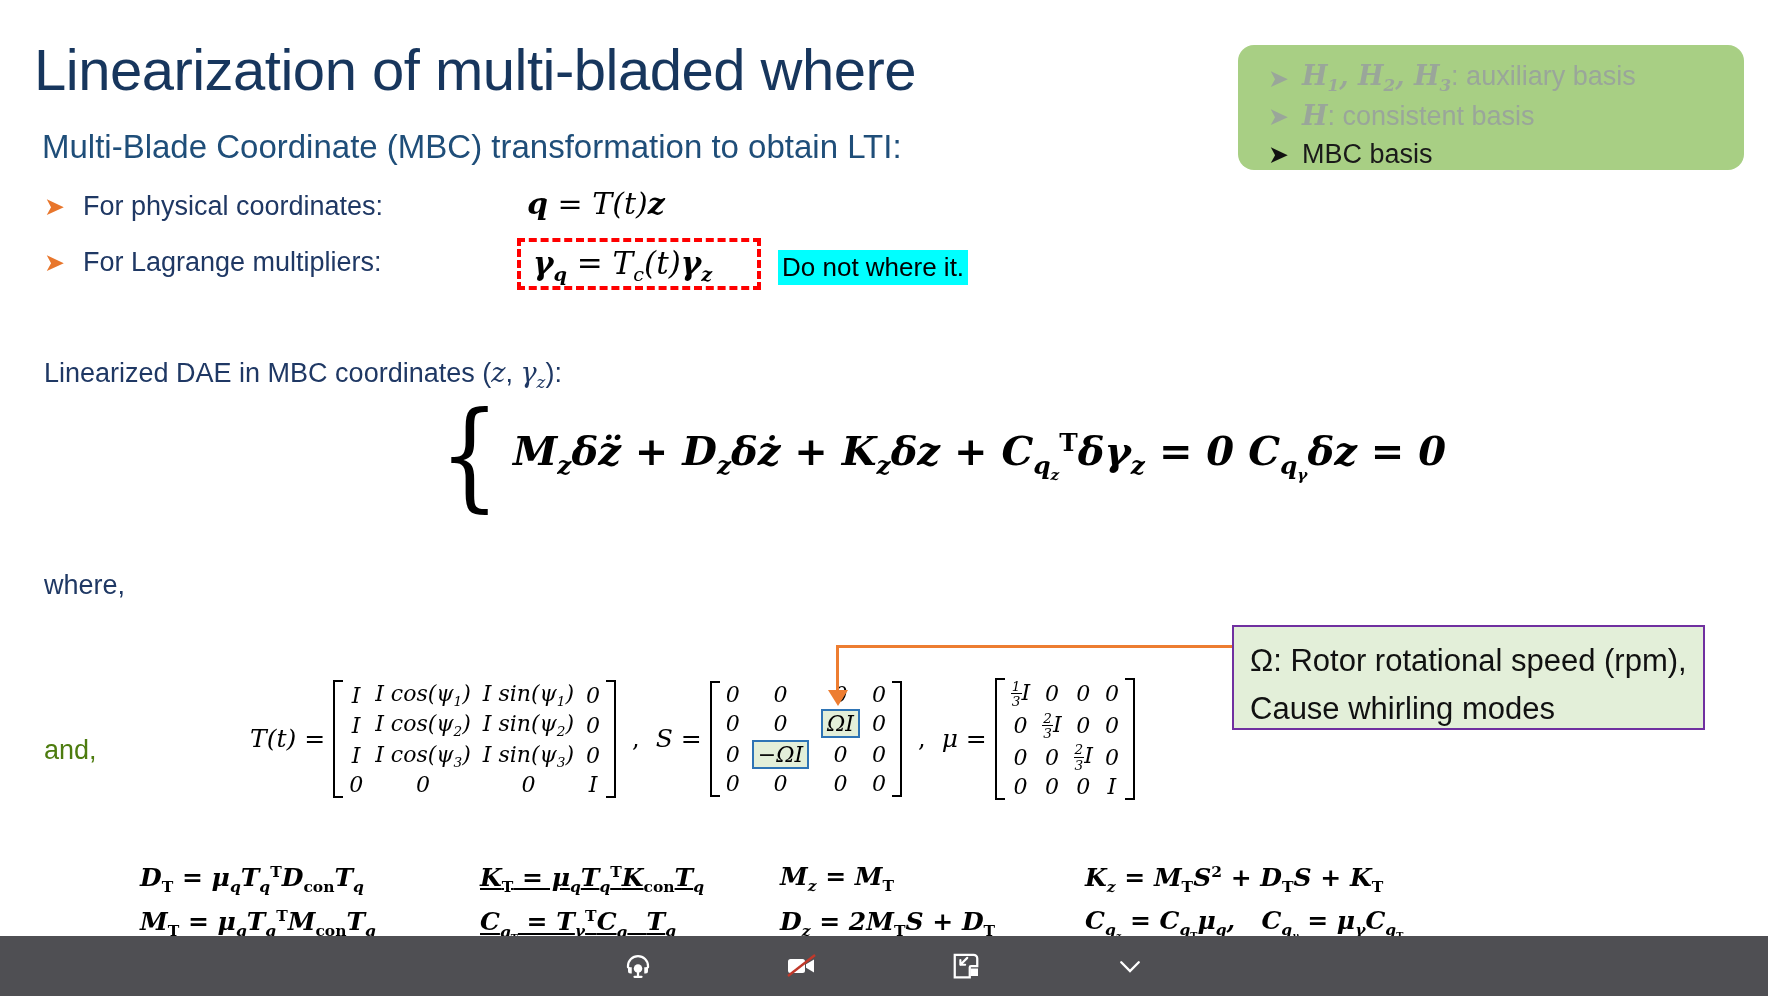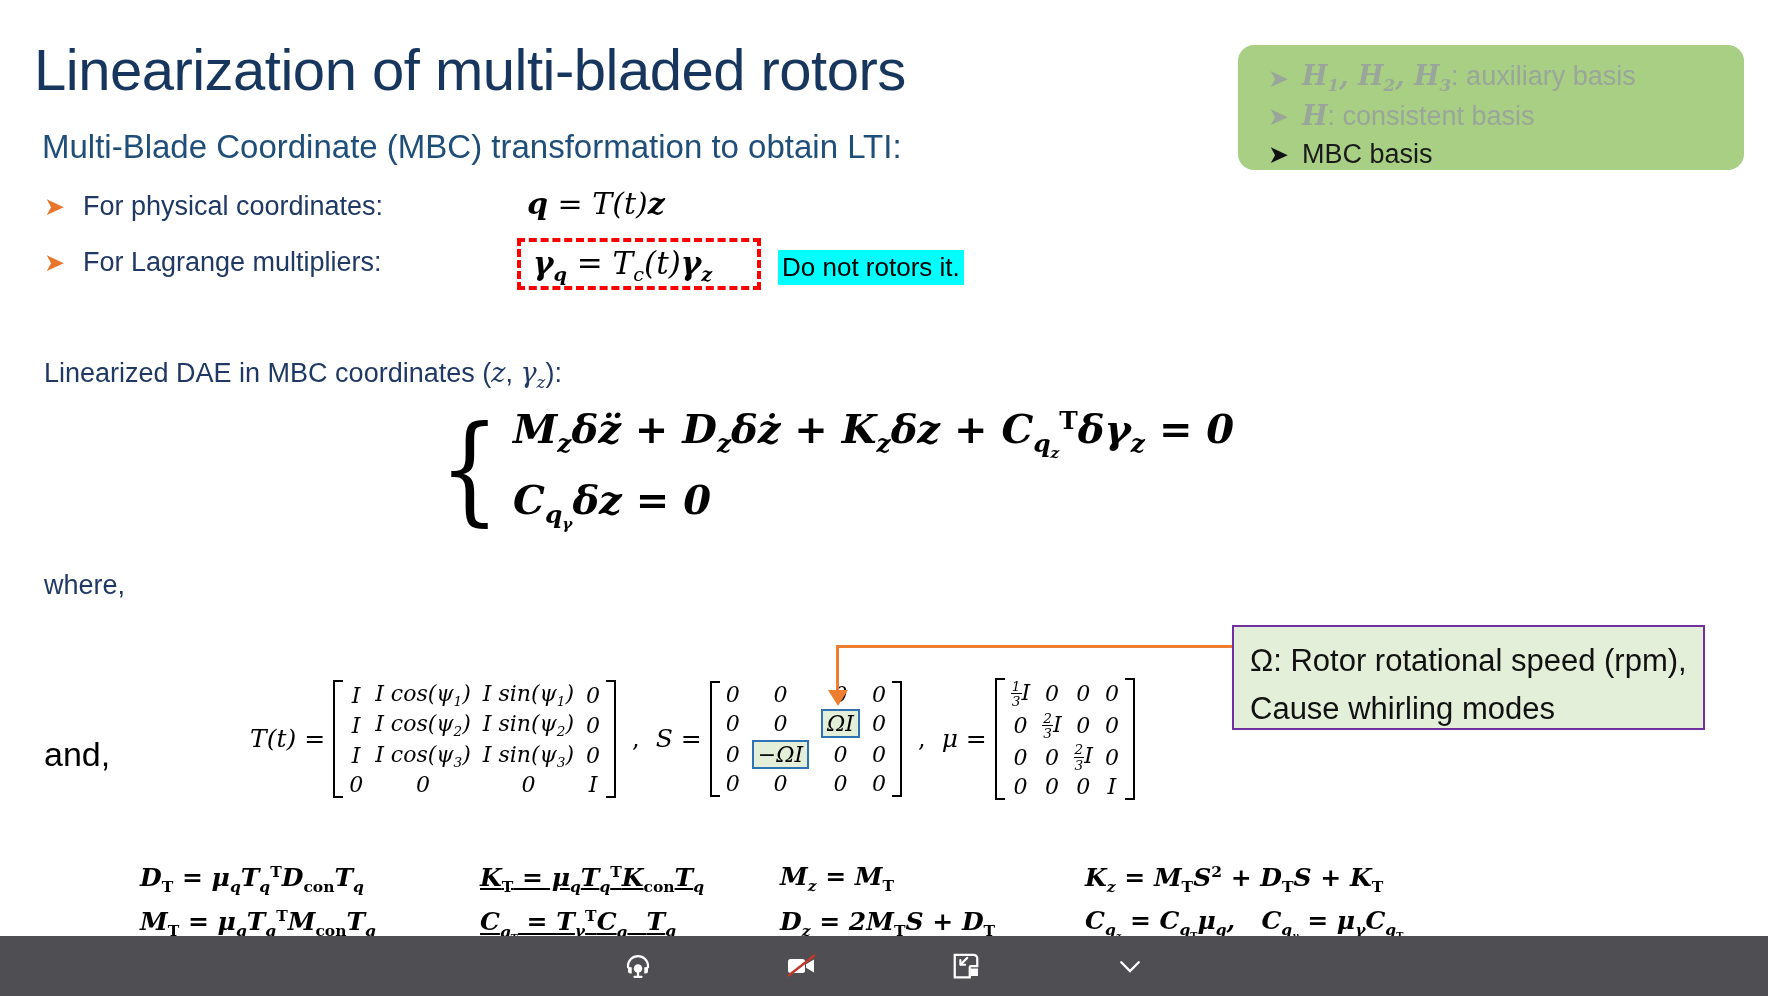--- a/index.html
+++ b/index.html
@@ -96,34 +96,34 @@
   
   .system{
     position:absolute;left:432px;top:405px;
     display:flex;align-items:center;
   }
   .brace{
     font-size:118px;font-family:"DejaVu Serif",serif;
     line-height:0.85;color:#000;margin-right:6px;
     transform:scaleX(0.8);
   }
-  .sys-rows{display:flex;flex-direction:column;gap:14px;}
+  .sys-rows{display:flex;gap:14px;}
   .sys-rows > div{
     font-size:40px;white-space:nowrap;
     font-family:"DejaVu Serif",serif;font-weight:bold;font-style:italic;
   }
 
   
   .where{
     position:absolute;left:44px;top:570px;
     font-size:27px;color:#1f3864;
   }
   .andw{
     position:absolute;left:44px;top:735px;
-    font-size:34px;color:#000000;
+    font-size:27px;color:#4d7c0f;
   }
 
   
   .matrow{
     position:absolute;left:250px;top:678px;
     display:flex;align-items:center;
     font-family:"DejaVu Serif",serif;color:#000;font-size:21px;
   }
   .mlabel{font-style:italic;font-size:25px;margin-right:8px;white-space:nowrap;}
   .bracket{
@@ -199,21 +199,21 @@
     width:46px;height:46px;display:flex;align-items:center;justify-content:center;
     cursor:pointer;
   }
   .tb-btn svg{display:block;}
 </style>
 </head>
 <body>
 
 <div class="slide">
 
-  <div class="title">Linearization of multi-bladed rotors</div>
+  <div class="title">Linearization of multi-bladed where</div>
 
   <div class="basis-box">
     <div class="basis-row dim">
       <span class="arr">➤</span>
       <span><span class="bi">H<sub>1</sub>, H<sub>2</sub>, H<sub>3</sub></span>: auxiliary basis</span>
     </div>
     <div class="basis-row dim">
       <span class="arr">➤</span>
       <span><span class="bi">H</span>: consistent basis</span>
     </div>
@@ -234,21 +234,21 @@
   </div>
 
   <div class="bullet b2">
     <span class="arrow">➤</span>
     <span>For Lagrange multipliers:</span>
   </div>
   <div class="eq-gamma-wrap"></div>
   <div class="eq-gamma math">
     <span class="mb">γ<sub>q</sub></span> <span class="up">=</span> <span style="font-style:italic">T<sub>c</sub></span>(<span style="font-style:italic">t</span>)<span class="mb">γ<sub>z</sub></span>
   </div>
-  <div class="dnf">Do not rotors it.</div>
+  <div class="dnf">Do not where it.</div>
 
   <div class="dae-line">
     <span>Linearized DAE in MBC coordinates (</span><span class="mi">z</span>, <span class="mi">γ<sub>z</sub></span><span>):</span>
   </div>
 
   <div class="system">
     <div class="brace">{</div>
     <div class="sys-rows">
       <div>
         M<sub>z</sub>δz̈ + D<sub>z</sub>δż + K<sub>z</sub>δz + C<sub><span style="font-size:1em">q</span><sub>z</sub></sub><sup style="font-style:normal">T</sup>δγ<sub>z</sub> = 0

